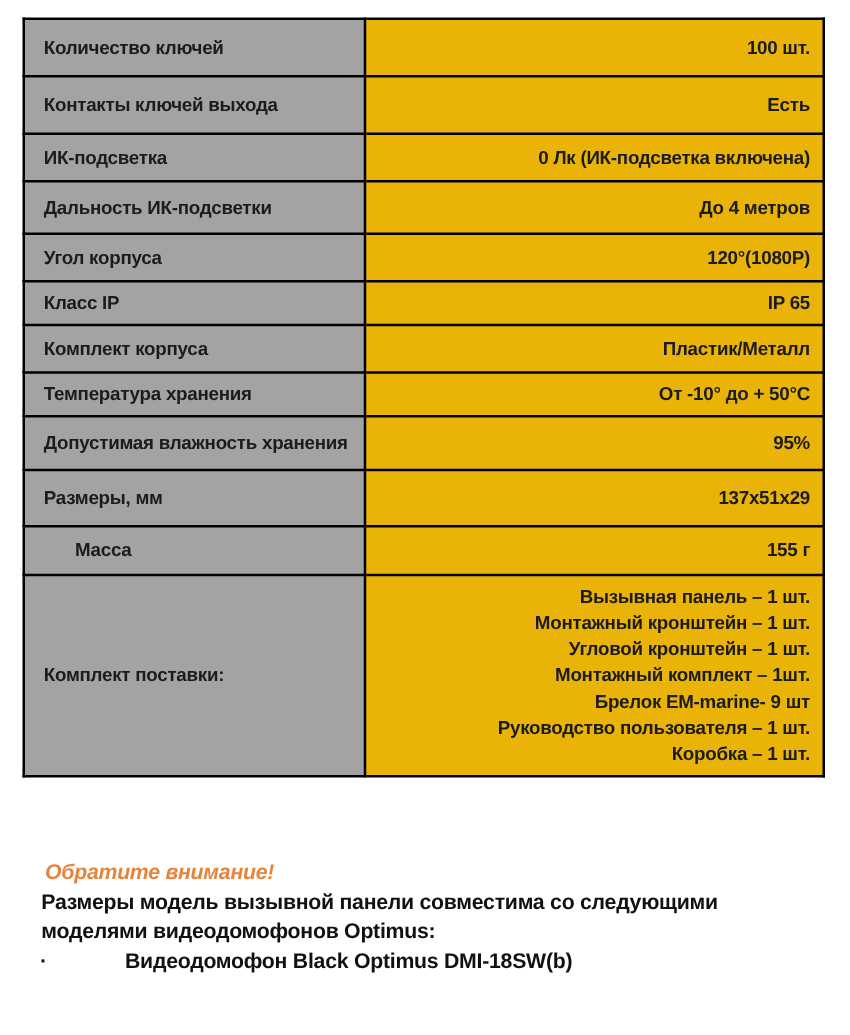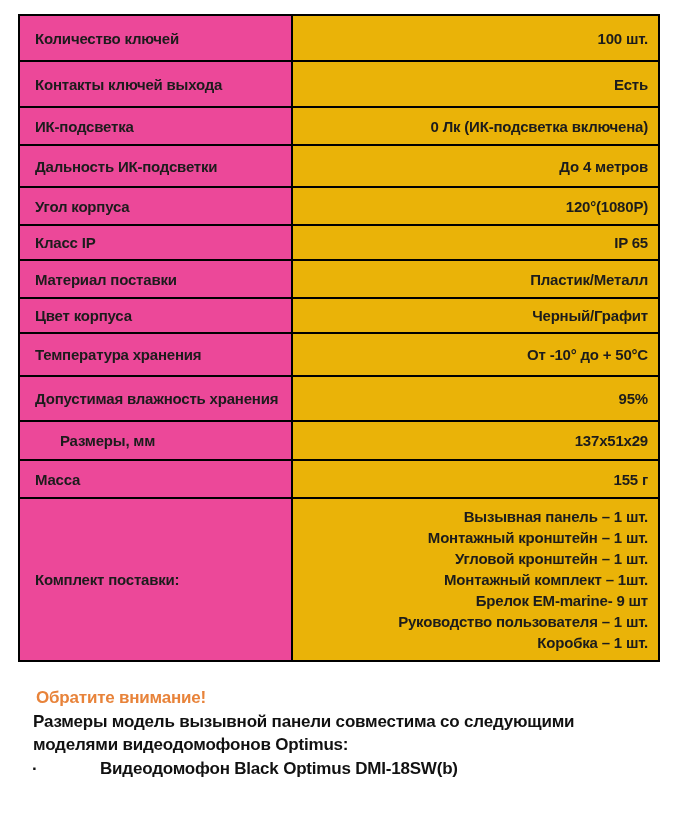--- a/index.html
+++ b/index.html
@@ -26,21 +26,21 @@
     border: 2px solid #000000;
     font-size: 15px;
     font-weight: bold;
     color: #1c1c1c;
     letter-spacing: -0.2px;
     line-height: 19px;
     vertical-align: middle;
   }
   .spec-table td.label-cell {
     width: 250px;
-    background: #ec4899;
+    background: #a3a3a3;
     text-align: left;
     padding: 6px 12px 6px 15px;
   }
   .spec-table td.value-cell {
     width: 336px;
     background: #eab308;
     text-align: right;
     padding: 6px 10px;
   }
   .spec-table td.value-cell div { line-height: 21px; }
@@ -63,20 +63,21 @@
     top: 686px;
     width: 630px;
     font-weight: bold;
     color: #111111;
     letter-spacing: -0.2px;
   }
   .note-title {
     font-size: 17px;
     line-height: 23px;
     margin-left: 6px;
+    font-style: italic;
   }
   .note-paragraph {
     font-size: 17px;
     line-height: 23px;
     margin-top: 1px;
   }
   .note-paragraph div { padding-left: 3px; }
   .note-models { margin-top: 1px; }
   .note-model-row {
     display: flex;
@@ -116,26 +117,22 @@
         </tr>
         <tr>
           <td class="label-cell">Угол корпуса</td>
           <td class="value-cell">120°(1080P)</td>
         </tr>
         <tr>
           <td class="label-cell">Класс IP</td>
           <td class="value-cell">IP 65</td>
         </tr>
         <tr>
-          <td class="label-cell">Материал поставки</td>
+          <td class="label-cell">Комплект корпуса</td>
           <td class="value-cell">Пластик/Металл</td>
-        </tr>
-        <tr>
-          <td class="label-cell">Цвет корпуса</td>
-          <td class="value-cell">Черный/Графит</td>
         </tr>
         <tr>
           <td class="label-cell">Температура хранения</td>
           <td class="value-cell">От -10° до + 50°С</td>
         </tr>
         <tr>
           <td class="label-cell">Допустимая влажность хранения</td>
           <td class="value-cell">95%</td>
         </tr>
         <tr>

